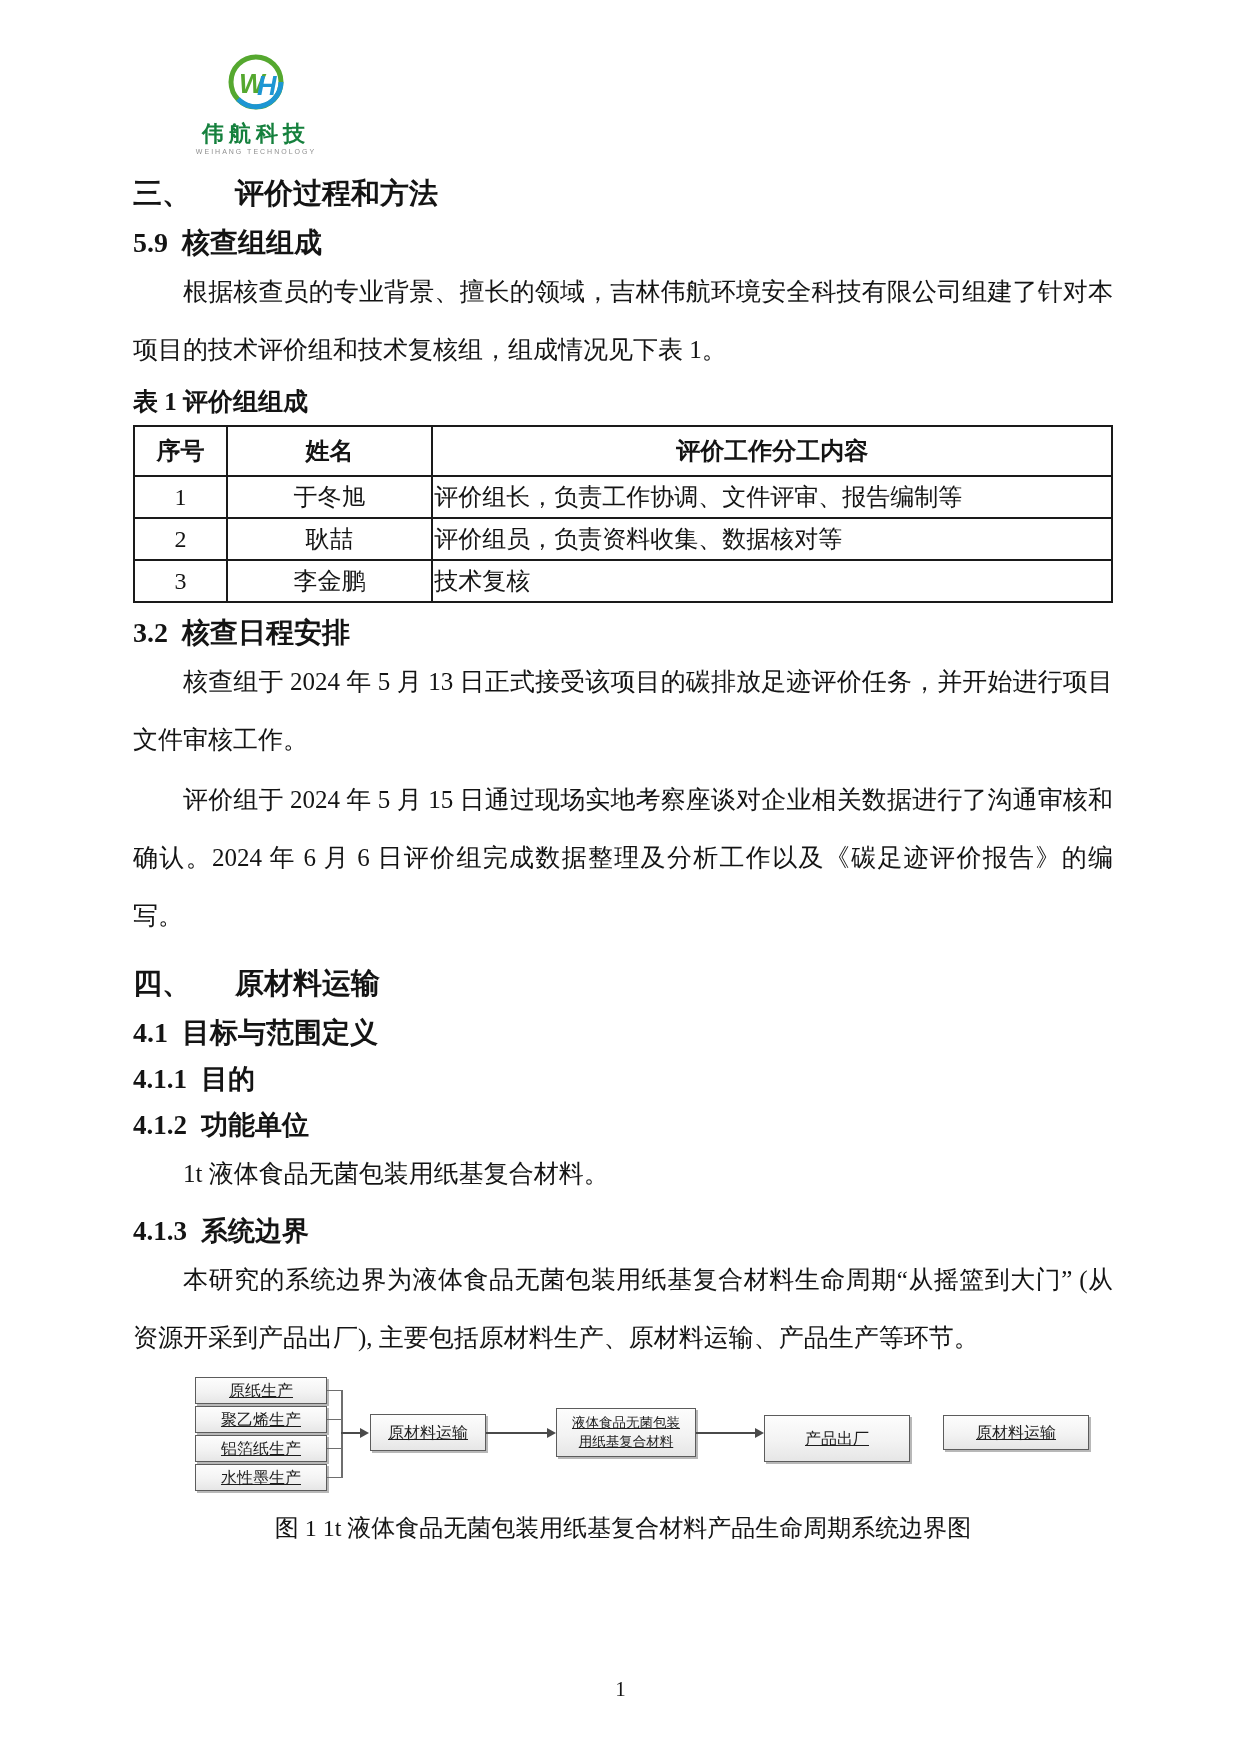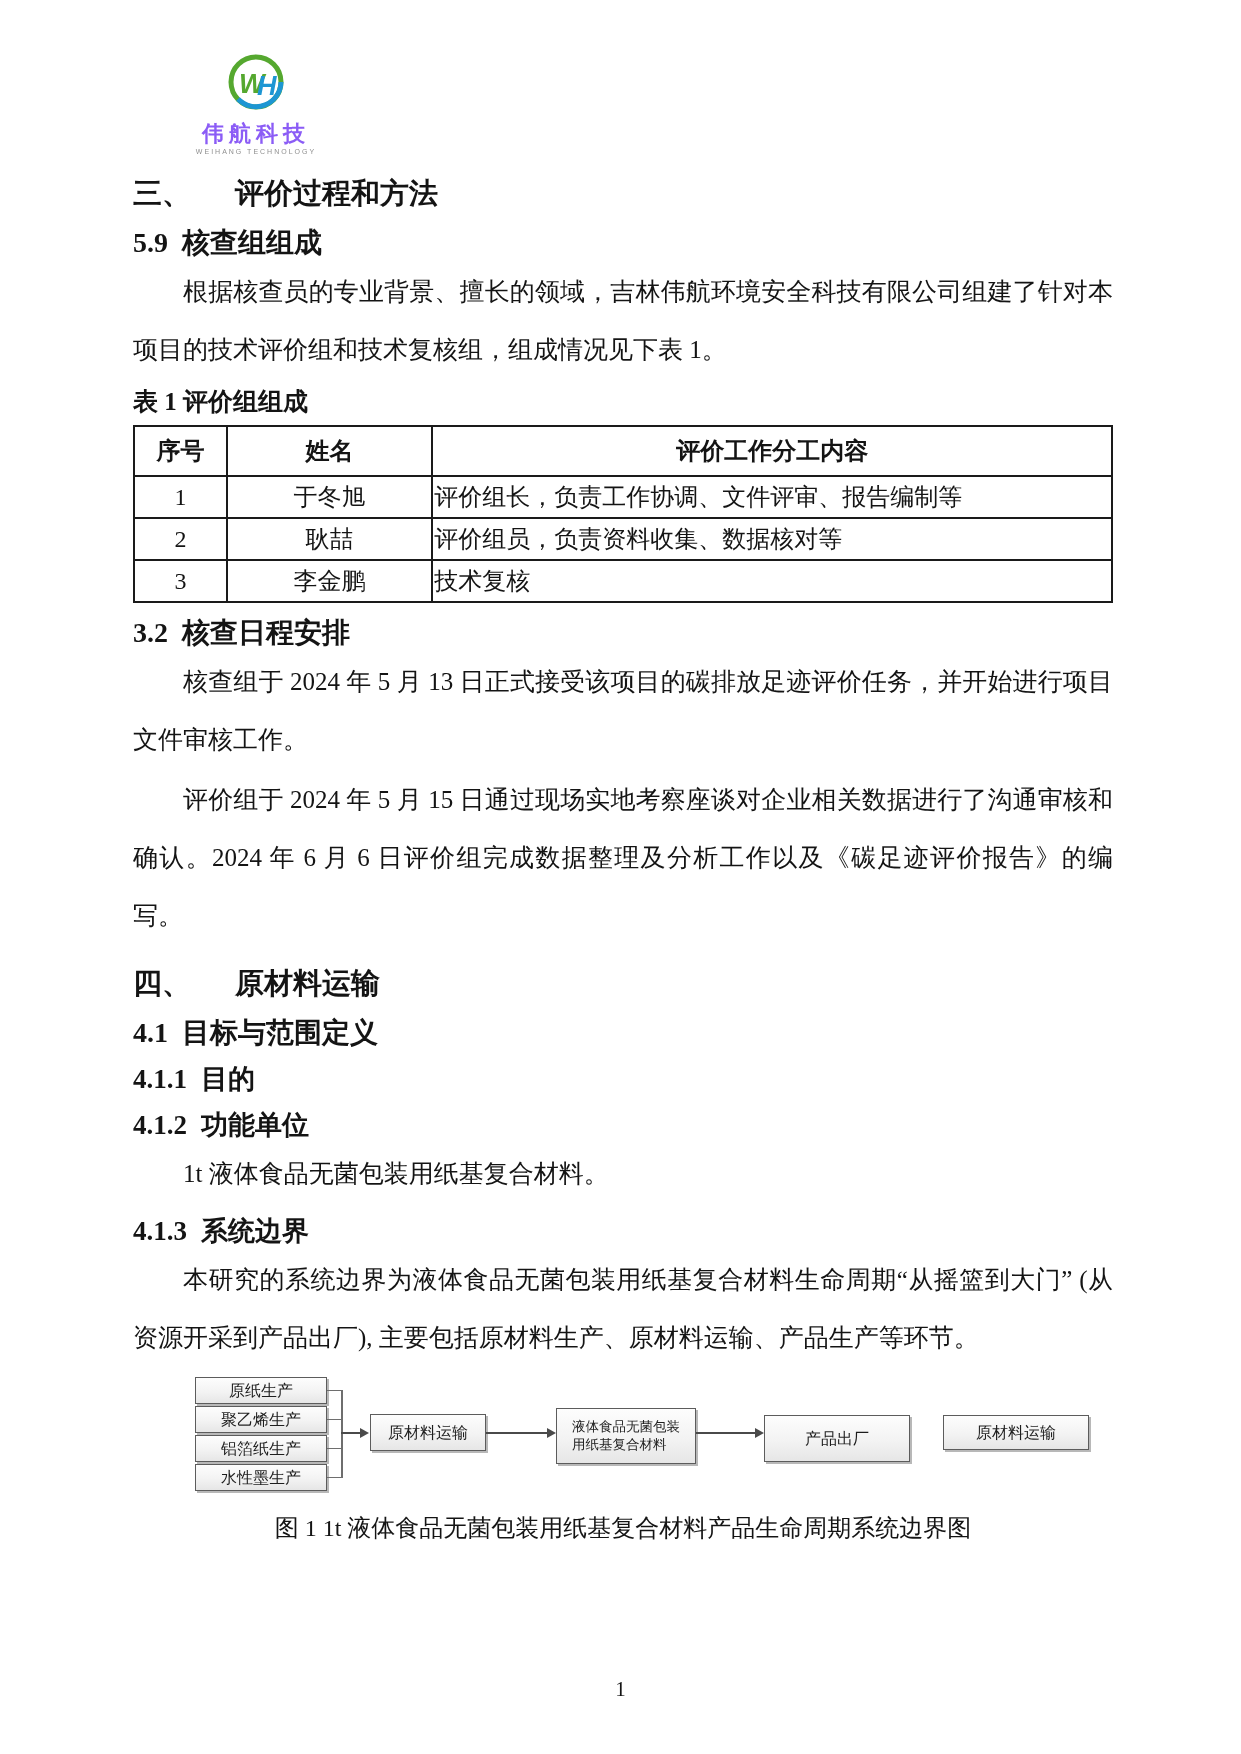--- a/index.html
+++ b/index.html
@@ -5,21 +5,21 @@
   html,body{margin:0;padding:0;background:#888;}
   .page{
     width:1241px;height:1754px;position:relative;background:#ffffff;
     font-family:"Liberation Serif","DejaVu Serif",serif;color:#141414;
     padding:50px 128px 0 133px;box-sizing:border-box;overflow:hidden;
   }
   
   .logo{width:190px;margin-left:28px;text-align:center;}
   .logo svg{display:block;margin:0 auto;}
   .brand{font-family:"Liberation Sans","DejaVu Sans",sans-serif;font-weight:bold;
-    font-size:22px;color:#8b5cf6;letter-spacing:5px;line-height:1.1;margin-top:2px;}
+    font-size:22px;color:#15803d;letter-spacing:5px;line-height:1.1;margin-top:2px;}
   .brand-en{font-family:"Liberation Sans","DejaVu Sans",sans-serif;font-size:7px;
     color:#8f8f8f;letter-spacing:2px;margin-top:2px;}
   
   .h1{font-size:29px;font-weight:bold;margin:18px 0 0 0;line-height:40px;}
   .h1 .num{margin-right:44px;}
   .h2{font-size:28px;font-weight:bold;margin:12px 0 0 0;line-height:36px;}
   .h2 .num,.h3 .num{margin-right:14px;}
   .h3{font-size:27px;font-weight:bold;margin:10px 0 0 0;line-height:36px;}
   
   .para{font-size:25px;line-height:58px;text-align:justify;text-indent:2em;
@@ -31,21 +31,21 @@
   table.t1 th{height:46px;font-weight:bold;text-align:center;}
   table.t1 td{height:38px;text-align:center;}
   table.t1 td.duty{text-align:left;}
   col.c-seq{width:9.5%;}col.c-name{width:21%;}col.c-duty{width:69.5%;}
   
   .diagram{position:relative;height:116px;margin:10px 0 0 62px;width:896px;}
   .dbox{position:absolute;box-sizing:border-box;border:1px solid #5c5c5c;
     background:linear-gradient(180deg,#fdfdfd 0%,#f3f3f3 55%,#e6e6e6 100%);
     box-shadow:2px 2px 0 rgba(0,0,0,0.28);
     display:flex;align-items:center;justify-content:center;
-    font-size:16px;color:#1d1d1d;text-align:left;line-height:1.35;}
+    font-size:16px;color:#1d1d1d;text-align:center;line-height:1.35;text-decoration:underline;}
   .inbox{left:0;width:132px;height:27px;}
   .hline{position:absolute;background:#4a4a4a;height:2px;}
   .sline{position:absolute;background:#6e6e6e;}
   .ah{position:absolute;width:0;height:0;border-top:5px solid transparent;
     border-bottom:5px solid transparent;border-left:9px solid #4a4a4a;}
   .fcaption{font-size:24px;text-align:center;margin-top:18px;line-height:34px;}
   .pagenum{position:absolute;left:0;right:0;bottom:52px;text-align:center;font-size:21px;}
 </style>
 </head>
 <body>
@@ -146,21 +146,21 @@
     <div class="sline" style="left:146px;top:12.5px;width:1.5px;height:88px;"></div>
 
     <div class="hline" style="left:146px;top:55px;width:20px;"></div>
     <div class="ah" style="left:165px;top:51px;"></div>
 
     <div class="dbox" style="left:175px;top:37px;width:116px;height:37px;">原材料运输</div>
 
     <div class="hline" style="left:291px;top:55px;width:62px;"></div>
     <div class="ah" style="left:352px;top:51px;"></div>
 
-    <div class="dbox" style="left:361px;top:31px;width:140px;height:56px;font-size:13.5px;">
+    <div class="dbox" style="left:361px;top:31px;width:140px;height:49px;font-size:13.5px;">
       <div>
         <div>液体食品无菌包装</div>
         <div>用纸基复合材料</div>
       </div>
     </div>
 
     <div class="hline" style="left:501px;top:55px;width:60px;"></div>
     <div class="ah" style="left:560px;top:51px;"></div>
 
     <div class="dbox" style="left:569px;top:38px;width:146px;height:47px;">产品出厂</div>

